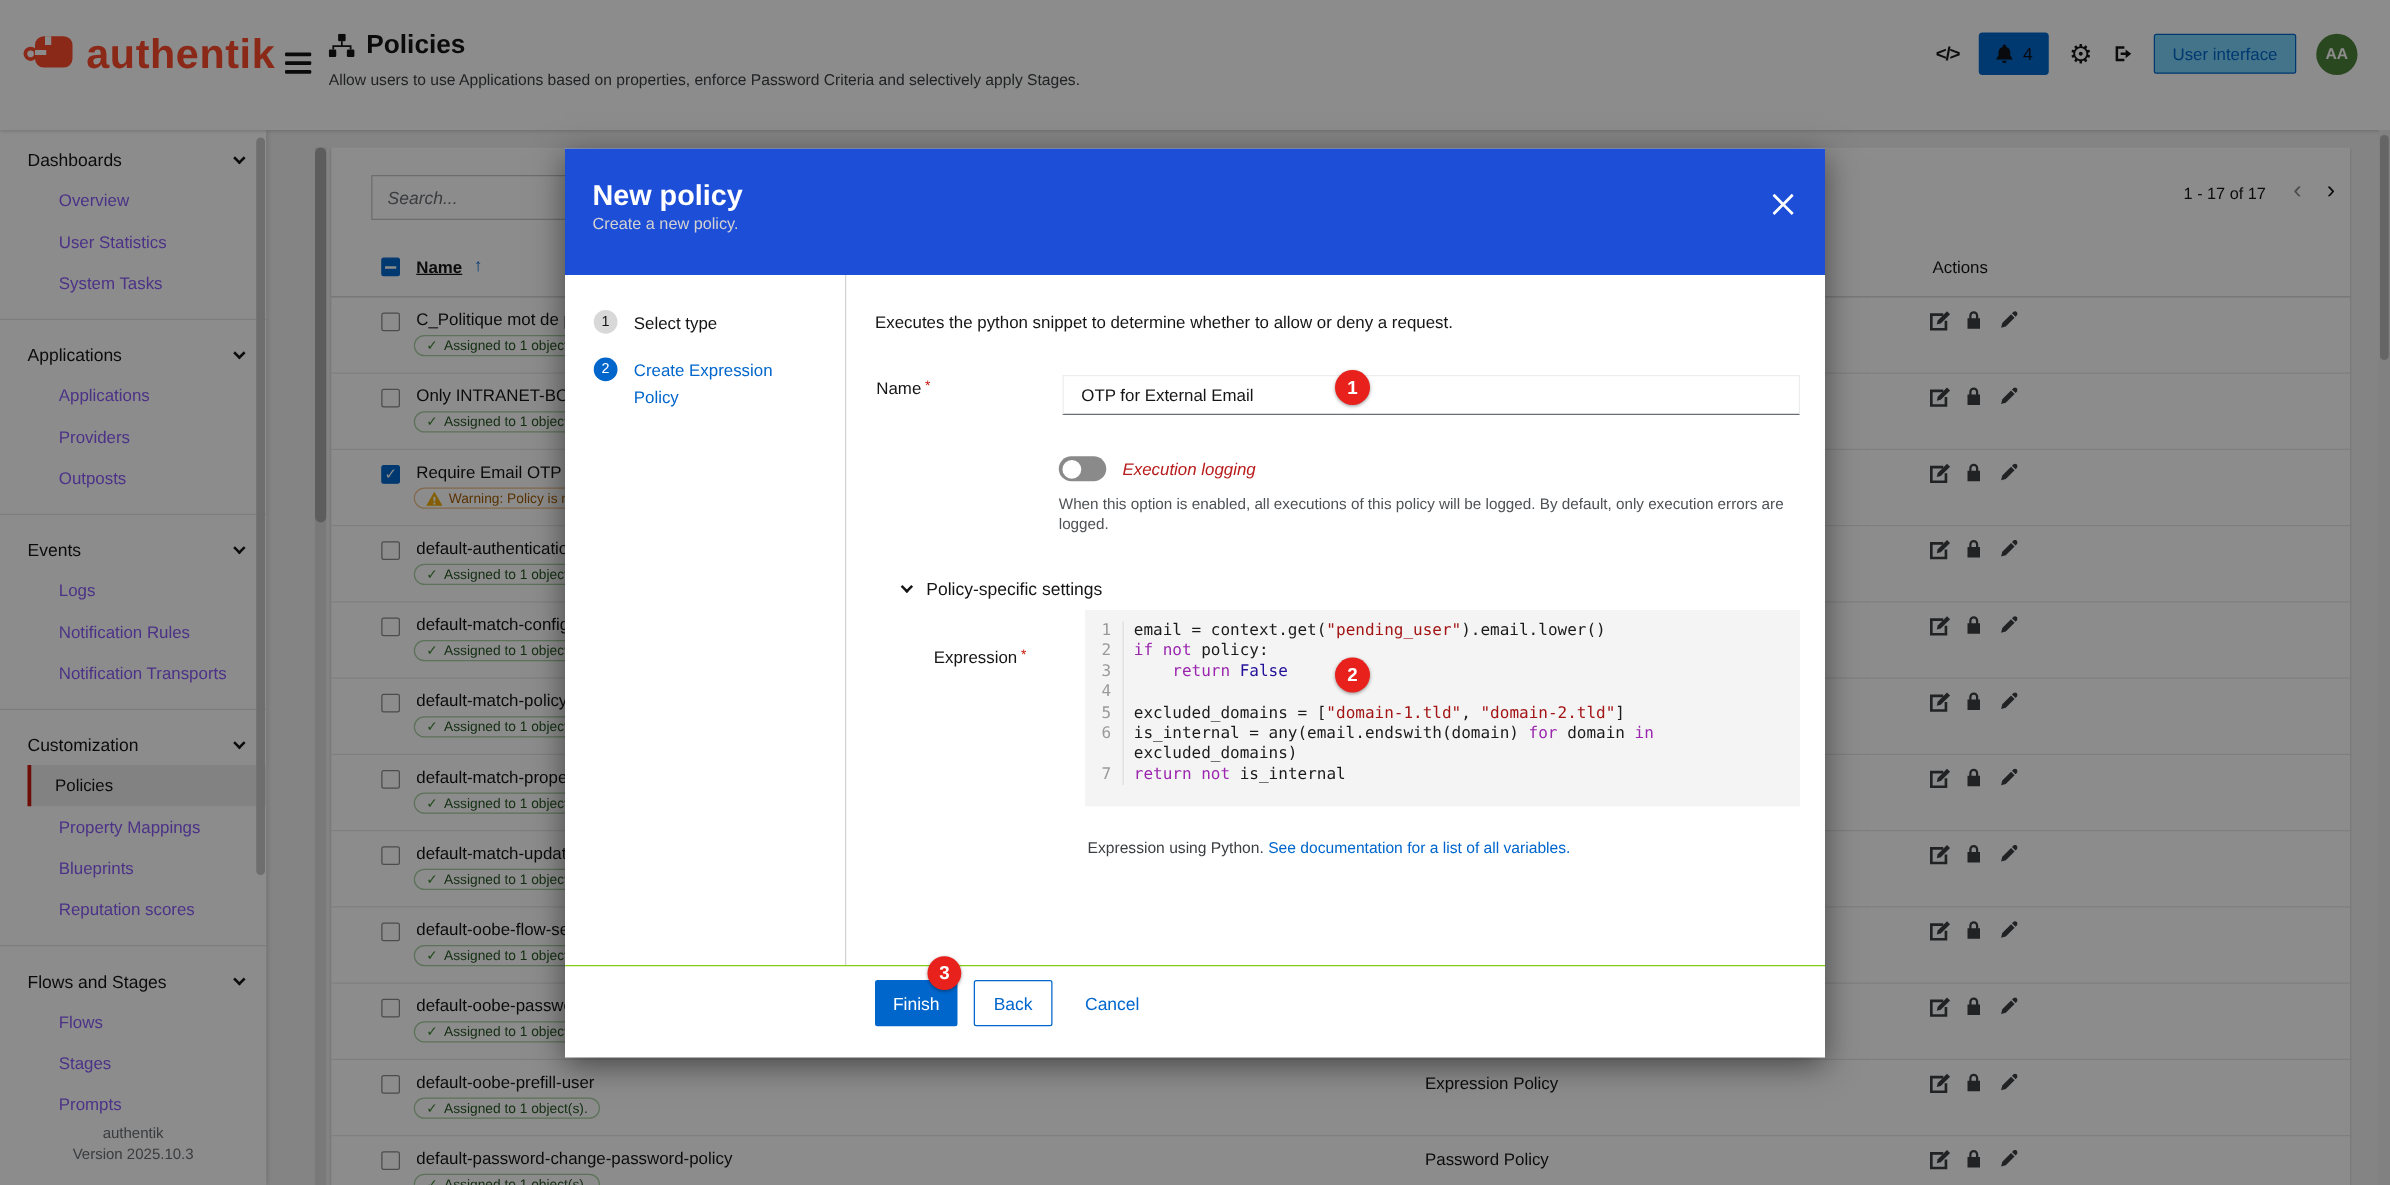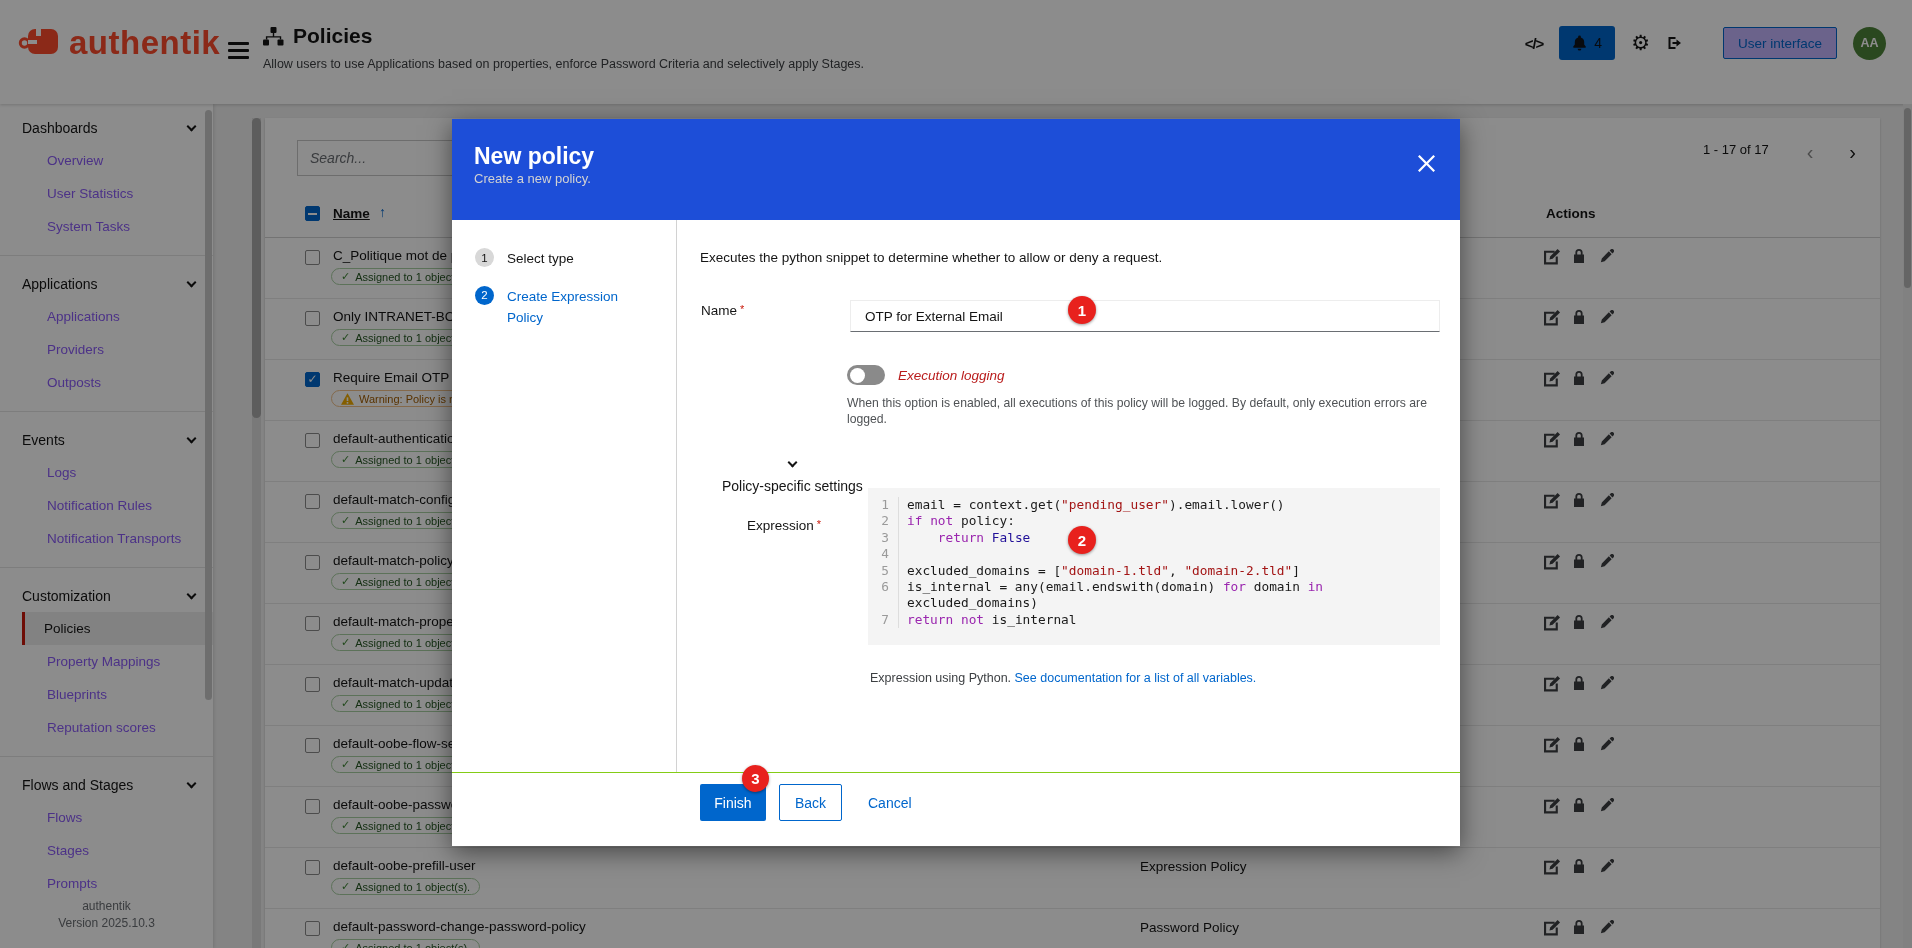--- a/index.html
+++ b/index.html
@@ -18,22 +18,22 @@
   .ph-row { display:flex; align-items:center; gap:9px; }
   .ph-title { font-size:21px; font-weight:bold; color:#151515; }
   .ph-sub { margin-top:9px; font-size:12.5px; color:#3c3f42; }
   .top-actions { position:absolute; right:26px; top:24px; height:38px; display:flex; align-items:center; gap:16px; }
   .ta-icon { color:#151515; cursor:pointer; display:flex; align-items:center; }
   .code-glyph { font-size:15px; font-weight:bold; letter-spacing:-1px; }
   .bell-btn { display:flex; align-items:center; gap:7px; background:#0066cc; border-radius:3px;
               padding:7px 13px; height:34px; cursor:pointer; }
   .bell-count { font-size:14px; color:#10131a; }
   .gear-glyph { font-size:21px; font-family:"DejaVu Sans", sans-serif; line-height:1; }
-  .ui-btn { height:32px; padding:0 14px; background:#c4b5fd; border:1px solid #0066cc; border-radius:2px;
-            color:#0066cc; font-size:13.5px; cursor:pointer;margin-left:24px; }
+  .ui-btn { height:32px; padding:0 14px; background:#7dd3fc; border:1px solid #0066cc; border-radius:2px;
+            color:#0066cc; font-size:13.5px; cursor:pointer; }
   .avatar { width:33px; height:33px; border-radius:50%; background:#4e8339; color:#fff; font-size:12.5px;
             font-weight:bold; display:flex; align-items:center; justify-content:center; cursor:pointer; }
 
   
   .sidebar { position:absolute; left:0; top:104px; width:213px; height:844px; background:#fff;
              box-shadow:1px 0 3px rgba(0,0,0,.12); z-index:1; padding-top:8px; }
   .nav-section-label { height:32px; display:flex; align-items:center; justify-content:space-between;
                        padding:0 18px 0 22px; font-size:14px; color:#151515; cursor:pointer; }
   .chev { width:7px; height:7px; border-right:2px solid #151515; border-bottom:2px solid #151515;
           transform:rotate(45deg); margin-top:-3px; }
@@ -52,28 +52,28 @@
   .win-scroll { position:absolute; right:0; top:104px; width:9px; height:844px; background:#ececec; z-index:3;}
   .win-scroll .thumb { position:absolute; left:1px; top:4px; width:7px; height:180px; background:#b9b9b9; border-radius:4px; }
 
   
   .card { position:absolute; left:265px; top:118px; width:1615px; height:830px; background:#fff;
           box-shadow:0 1px 2px rgba(0,0,0,.2); z-index:1; }
   .search-box { position:absolute; left:32px; top:22px; width:363px; height:36px; border:1px solid #c6c6c6;
                 background:#fff; font-family:"Liberation Sans", sans-serif; font-size:14px; font-style:italic;
                 color:#6a6e73; padding:0 12px; }
   .search-box::placeholder { color:#6a6e73; font-style:italic; }
-  .pagination { position:absolute; right:16px; top:24px; display:flex; align-items:flex-start; gap:20px; }
+  .pagination { position:absolute; right:4px; top:24px; display:flex; align-items:flex-end; gap:4px; }
   .pag-label { font-size:13px; color:#151515; margin-right:10px; }
   .pag-arrow { font-size:20px; line-height:20px; padding:0 8px; cursor:pointer; color:#151515; }
   .pag-arrow.disabled { color:#8a8a8a; }
   .thead { position:absolute; left:0; top:77px; width:100%; height:43px; border-bottom:1px solid #d2d2d2; }
   .th-name { position:absolute; left:68px; top:11px; font-size:13.5px; font-weight:bold; text-decoration:underline; }
   .sort-arrow { position:absolute; left:114px; top:9px; color:#0066cc; font-size:14px; font-weight:bold; }
-  .th-actions { position:absolute; left:1281px; top:11px; font-size:13.5px; font-weight:bold; }
+  .th-actions { position:absolute; left:1281px; top:11px; font-size:13.5px; font-weight:normal; }
   .cb { width:15px; height:15px; border:1.5px solid #8a8a8a; border-radius:2px; background:#fff; cursor:pointer; position:relative; }
   .cb.checked, .cb.indet { background:#0066cc; border-color:#0066cc; }
   .cb.checked::after { content:"✓"; position:absolute; left:1.5px; top:-1px; color:#fff; font-size:12px; font-family:"DejaVu Sans", sans-serif;}
   .cb.indet::after { content:""; position:absolute; left:2px; top:5.5px; width:9px; height:2.5px; background:#fff; }
   .thead .cb { position:absolute; left:40px; top:11px; }
   .t-rows { position:absolute; left:0; top:120px; width:100%; }
   .t-row { position:relative; height:61px; border-bottom:1px solid #e7e7e7; }
   .t-row .cb { position:absolute; left:40px; top:12px; }
   .row-name { position:absolute; left:68px; top:10px; font-size:13.5px; color:#151515; white-space:nowrap; }
   .row-badge { position:absolute; left:66px; top:30px; display:inline-flex; align-items:center; gap:5px;
@@ -104,21 +104,21 @@
   .m-desc { position:absolute; left:248px; top:131px; width:730px; font-size:13.5px; color:#151515; }
   .f-label { position:absolute; font-size:13.5px; color:#151515; }
   .req { color:#c9190b; font-size:11px; vertical-align:top; margin-left:3px; }
   .name-input { position:absolute; left:398px; top:181px; width:590px; height:32px; border:1px solid #ededed;
                 border-bottom:1px solid #6a6e73; background:#fff; font-size:13.5px; color:#151515;
                 padding:0 14px; font-family:"Liberation Sans", sans-serif; }
   .toggle { position:absolute; left:395px; top:246px; width:38px; height:20px; border-radius:10px; background:#8a8a8a; cursor:pointer; }
   .toggle .knob { position:absolute; left:2.5px; top:2.5px; width:15px; height:15px; border-radius:50%; background:#fff; }
   .toggle-label { position:absolute; left:446px; top:249px; font-size:13.5px; color:#b91c1c;font-style:italic; }
   .m-help { position:absolute; left:395px; top:276px; width:592px; font-size:12.2px; color:#4f5255; line-height:1.35; }
-  .section-head { position:absolute; left:270px; top:344px; display:flex; align-items:center; gap:12px; cursor:pointer;flex-direction:column; }
+  .section-head { position:absolute; left:270px; top:344px; display:flex; align-items:center; gap:12px; cursor:pointer; }
   .section-head .chev { border-color:#151515; margin-top:-4px; }
   .section-label { font-size:14px; color:#151515; }
   .editor { position:absolute; left:416px; top:369px; width:572px; height:157px; background:#f4f4f4;
             font-family:"DejaVu Sans Mono", monospace; font-size:12.8px; padding:9px 6px 9px 0; overflow:hidden; cursor:text; }
   .code-row { display:flex; }
   .code-row .ln { flex:0 0 31px; text-align:right; padding-right:9px; color:#9a9a9a; line-height:16.4px;
                   border-right:1px solid #dddddd; }
   .code-row .ct { flex:1; padding-left:8px; white-space:pre-wrap; word-break:break-word; line-height:16.4px; color:#1b1b1b; }
   .tok-k { color:#9b27af; }
   .tok-s { color:#a31515; }

